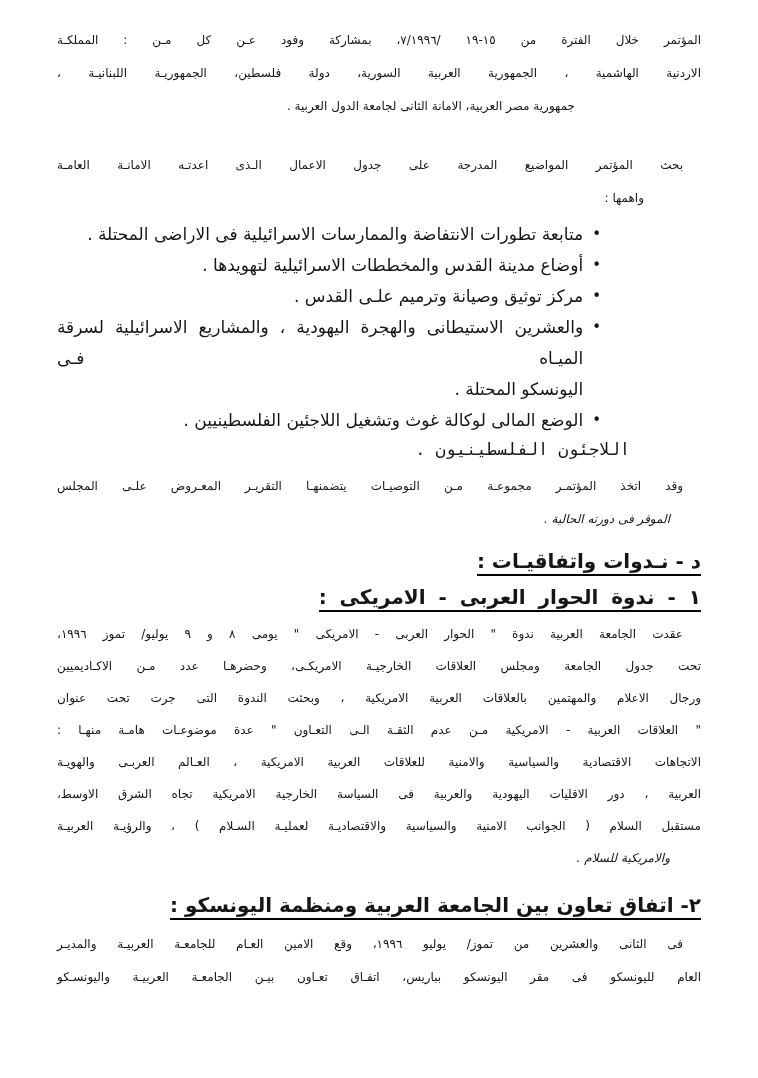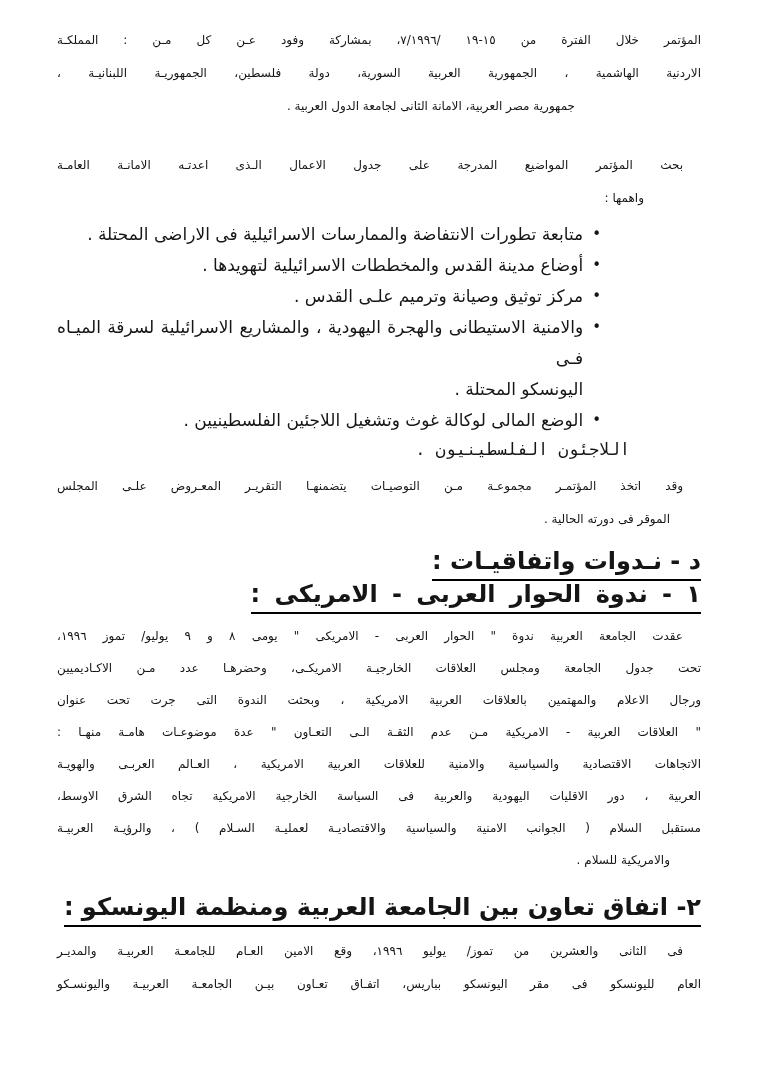--- a/index.html
+++ b/index.html
@@ -7,36 +7,36 @@
   .page{box-sizing:border-box;width:758px;height:1078px;background:#ffffff;padding:24px 57px 0 57px;overflow:hidden;}
   .pagenum{text-align:center;font-size:15px;line-height:20px;letter-spacing:2px;margin-bottom:18px;font-weight:bold;}
   .para{font-size:12px;}
   .lh33 .ln{line-height:33px;}
   .lh32 .ln{line-height:32px;}
   .jl{text-align:justify;text-align-last:justify;}
   .el{text-align:right;}
   .ind{text-indent:18px;}
   .m126{margin-right:126px;}
   .m57{margin-right:57px;text-align:right;}
-  .m31{margin-right:31px;}
+  .m31{margin-right:31px;font-style:italic;}
   .mt26{margin-top:26px;}
   .mt4{margin-top:4px;}
   .mt6{margin-top:6px;}
   .mt8{margin-top:8px;}
   .bullets{margin-top:4px;font-size:17px;}
   .bullet{display:flex;gap:9px;margin-right:100px;}
   .bullet .dot{line-height:31px;font-size:15px;flex:0 0 auto;}
   .btext{flex:1 1 auto;}
   .btext .ln{line-height:31px;}
   .stray{font-size:17px;line-height:30px;text-align:right;margin-right:71px;font-family:Liberation Mono, monospace;}
   .hwrap{text-align:right;}
   .hd-wrap{margin-top:12px;}
-  .h1-wrap{margin-top:0;}
+  .h1-wrap{margin-top:8px;}
   .h2-wrap{margin-top:18px;}
-  .heading{display:inline-block;font-weight:bold;font-size:24px;line-height:26px;border-bottom:2px solid #000;padding-bottom:5px;}
+  .heading{display:inline-block;font-weight:bold;font-size:20px;line-height:26px;border-bottom:2px solid #000;}
   .spread{word-spacing:6px;}
 </style>
 </head>
 <body>
 
 <div class="page">
 
 
   <div class="para lh33">
     <div class="ln jl">المؤتمر خلال الفترة من ١٥-١٩ /٧/١٩٩٦، بمشاركة وفود عـن كل مـن : المملكـة</div>
@@ -64,21 +64,21 @@
     </div>
     <div class="bullet">
       <span class="dot">•</span>
       <div class="btext">
           <div class="ln el">مركز توثيق وصيانة وترميم علـى القدس .</div>
         </div>
     </div>
     <div class="bullet">
       <span class="dot">•</span>
       <div class="btext">
-        <div class="ln jl">والامنية الاستيطانى والهجرة اليهودية ، والمشاريع الاسرائيلية لسرقة الميـاه فـى</div>
+        <div class="ln jl">والعشرين الاستيطانى والهجرة اليهودية ، والمشاريع الاسرائيلية لسرقة الميـاه فـى</div>
         <div class="ln el">اليونسكو المحتلة .</div>
       </div>
     </div>
     <div class="bullet">
       <span class="dot">•</span>
       <div class="btext">
           <div class="ln el">الوضع المالى لوكالة غوث وتشغيل اللاجئين الفلسطينيين .</div>
         </div>
     </div>
   </div>

